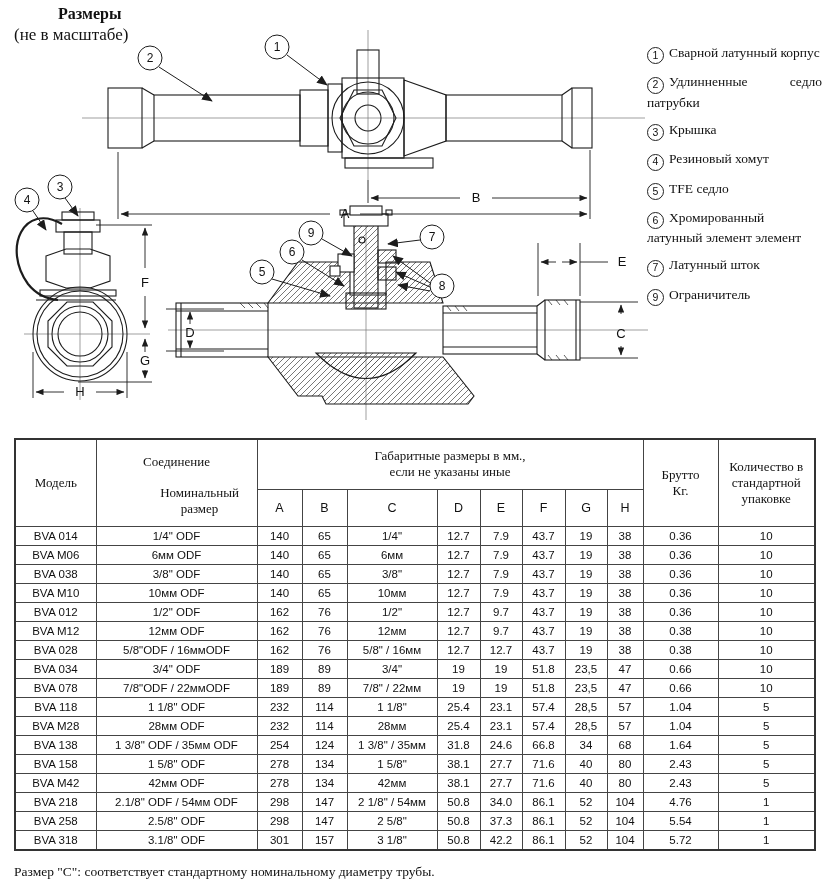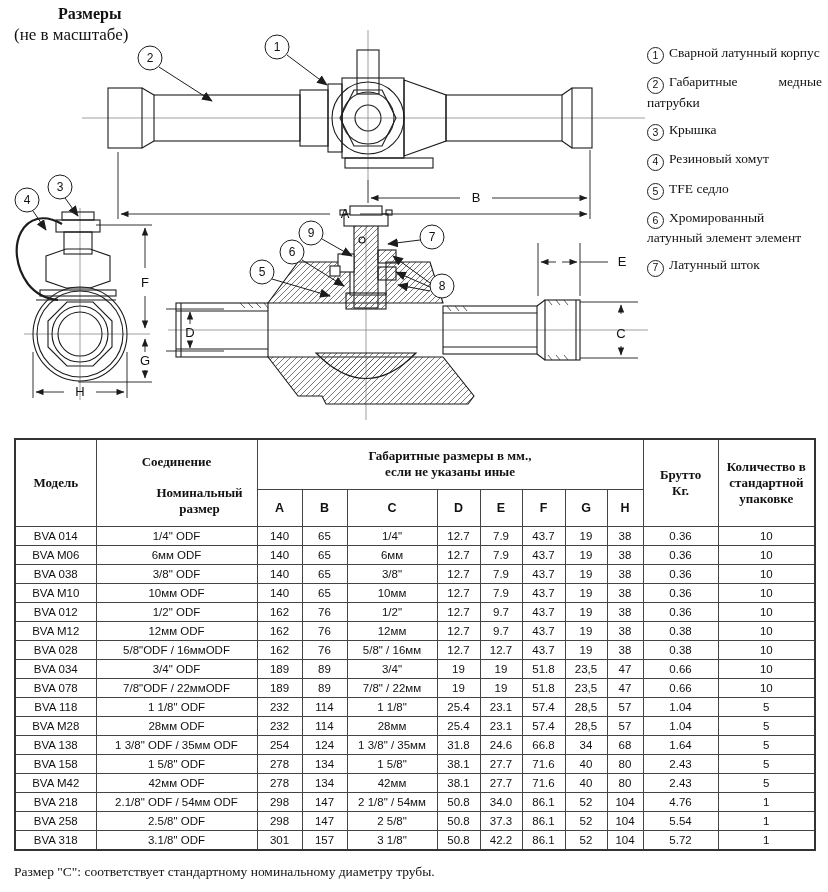--- a/index.html
+++ b/index.html
@@ -16,21 +16,21 @@
   .leg-num{display:inline-flex;align-items:center;justify-content:center;
            width:15px;height:15px;border:1px solid #222;border-radius:50%;
            font-size:10.5px;font-family:"Liberation Sans",sans-serif;
            vertical-align:-2px;margin-right:5px;}
 
   
   table.dims{position:absolute;left:14px;top:438px;width:800px;z-index:2;
              border-collapse:collapse;table-layout:fixed;
              border:2px solid #333;}
   table.dims th, table.dims td{border:1px solid #444;padding:0;text-align:center;vertical-align:middle;}
-  table.dims th{font-weight:bold;font-size:13px;font-family:"Liberation Serif",serif;}
+  table.dims th{font-weight:normal;font-size:13px;font-family:"Liberation Serif",serif;}
   th.hrow1{height:48px;}
   tr.sub th{height:36px;font-family:"Liberation Sans",sans-serif;font-size:12.5px;}
   th.conn-th{vertical-align:top;}
   .conn-wrap{display:flex;flex-direction:column;justify-content:space-between;height:86px;}
   .conn-wrap .t1{padding-top:14px;}
   .conn-wrap .t2{padding-bottom:9px;margin-left:46px;}
   table.dims td{height:18px;font-family:"Liberation Sans",sans-serif;font-size:11.5px;}
   .footnote{position:absolute;left:14px;top:864px;font-size:13.5px;z-index:2;}
 </style>
 </head>
@@ -225,26 +225,27 @@
       <text x="262" y="276">5</text>
       <text x="292" y="256">6</text>
       <text x="432" y="241">7</text>
       <text x="442" y="290">8</text>
       <text x="311" y="237">9</text>
     </g>
   </svg>
 
   <div class="legend">
       <div class="leg-item"><span class="leg-num">1</span><span>Сварной латунный корпус</span></div>
-      <div class="leg-item"><span class="leg-num">2</span><span>Габаритные медные патрубки</span></div>
+      <div class="leg-item"><span class="leg-num">2</span><span>Удлинненные седло патрубки</span></div>
       <div class="leg-item"><span class="leg-num">3</span><span>Крышка</span></div>
       <div class="leg-item"><span class="leg-num">4</span><span>Резиновый хомут</span></div>
       <div class="leg-item"><span class="leg-num">5</span><span>TFE седло</span></div>
       <div class="leg-item"><span class="leg-num">6</span><span>Хромированный латунный элемент элемент</span></div>
       <div class="leg-item"><span class="leg-num">7</span><span>Латунный шток</span></div>
+      <div class="leg-item"><span class="leg-num">9</span><span>Ограничитель</span></div>
     </div>
 
   <table class="dims">
     <colgroup>
       <col style="width:81px">
         <col style="width:161px">
       <col style="width:45px">
         <col style="width:45px">
         <col style="width:90px">
       <col style="width:43px">

